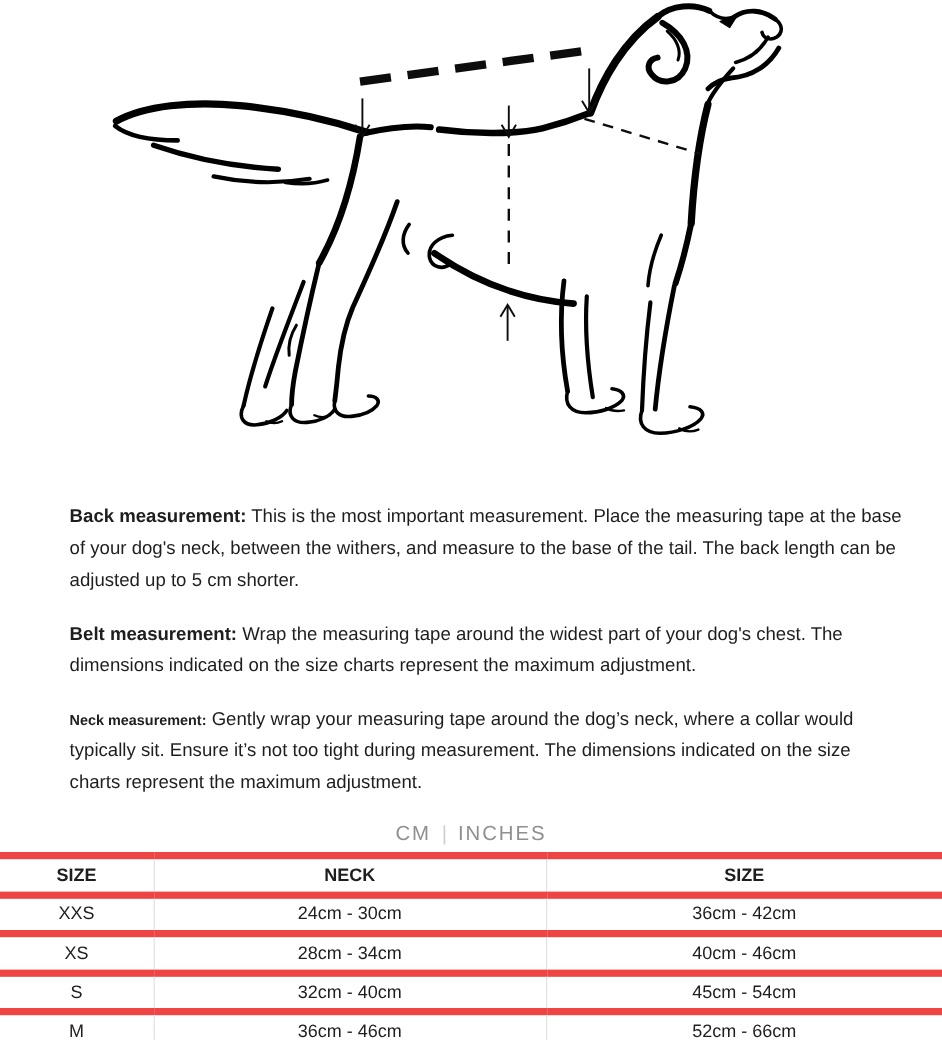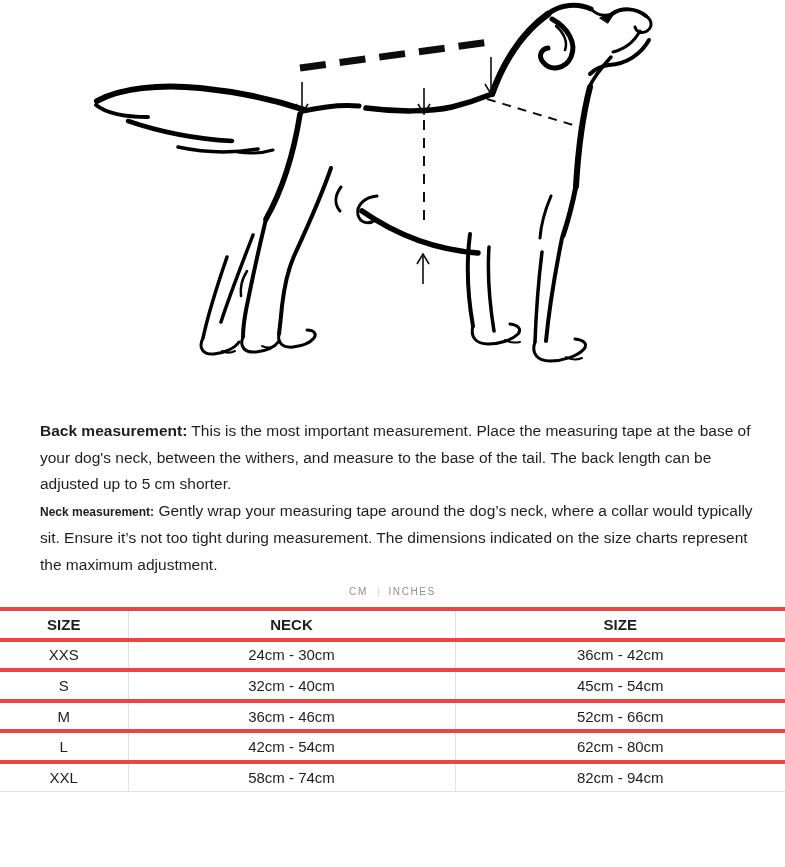--- a/index.html
+++ b/index.html
@@ -8,38 +8,38 @@
     font-family:"Liberation Sans", sans-serif; color:#1e1e1e;
     overflow:hidden;
   }
   .diagram-wrap { width:785px; height:400px; }
   .diagram-wrap svg { display:block; }
 
   .instructions {
     width:733px; margin:18px 0 0 40px;
     font-size:15.5px; line-height:26.5px; text-align:left;
   }
-  .instructions p { margin:0; }
+  .instructions p { margin:18px; }
   .instructions strong { font-weight:bold; }
   .instructions .small-label { font-size:12px; }
 
   .unit-toggle {
     margin-top:3px; text-align:center;
-    font-size:10px; letter-spacing:1.6px; color:#8f8f8f; height:22px; line-height:22px;
+    font-size:17px; letter-spacing:1.6px; color:#8f8f8f; height:22px; line-height:22px;
   }
   .unit-toggle .divider { color:#cfcfcf; margin:0 9px; letter-spacing:0; }
   .unit-toggle .unit { cursor:pointer; }
 
   table.size-table {
     width:785px; margin-top:4px; border-collapse:collapse;
     font-size:15px; table-layout:fixed;
   }
   .size-table th, .size-table td {
     text-align:center; vertical-align:middle; padding:0; height:26.6px;
-    border-top:4px solid #ef4444;
+    border-top:6px solid #ef4444;
   }
   .size-table tbody tr:last-child td { border-bottom:1px solid #e2e2e2; }
   .size-table .c-neck { border-left:1px solid #e2e2e2; border-right:1px solid #e2e2e2; }
   .size-table th { font-weight:bold; }
   .size-table td.c-size { font-weight:normal; }
 </style>
 </head>
 <body>
 
 <div class="diagram-wrap">
@@ -130,20 +130,24 @@
       </g>
       <line x1="487" y1="99" x2="583" y2="128" stroke-width="2" stroke-dasharray="9 7"></line>
     </g>
   </svg>
 </div>
 
 <div class="instructions">
   <p>
     <strong>Back measurement:</strong>
     <span>This is the most important measurement. Place the measuring tape at the base of your dog's neck, between the withers, and measure to the base of the tail. The back length can be adjusted up to 5 cm shorter.</span>
+  </p>
+  <p>
+    <strong>Belt measurement:</strong>
+    <span>Wrap the measuring tape around the widest part of your dog's chest. The dimensions indicated on the size charts represent the maximum adjustment.</span>
   </p>
   <p>
     <strong class="small-label">Neck measurement:</strong>
     <span>Gently wrap your measuring tape around the dog’s neck, where a collar would typically sit. Ensure it’s not too tight during measurement. The dimensions indicated on the size charts represent the maximum adjustment.</span>
   </p>
 </div>
 
 <div class="unit-toggle">
   <span class="unit">CM</span><span class="divider">|</span><span class="unit">INCHES</span>
 </div>
@@ -162,20 +166,25 @@
     </tr>
   </thead>
   <tbody>
 
       <tr>
         <td class="c-size">XXS</td>
         <td class="c-neck">24cm - 30cm</td>
         <td class="c-girth">36cm - 42cm</td>
       </tr>
 
+      <tr>
+        <td class="c-size">XS</td>
+        <td class="c-neck">28cm - 34cm</td>
+        <td class="c-girth">40cm - 46cm</td>
+      </tr>
 
       <tr>
         <td class="c-size">S</td>
         <td class="c-neck">32cm - 40cm</td>
         <td class="c-girth">45cm - 54cm</td>
       </tr>
 
       <tr>
         <td class="c-size">M</td>
         <td class="c-neck">36cm - 46cm</td>

